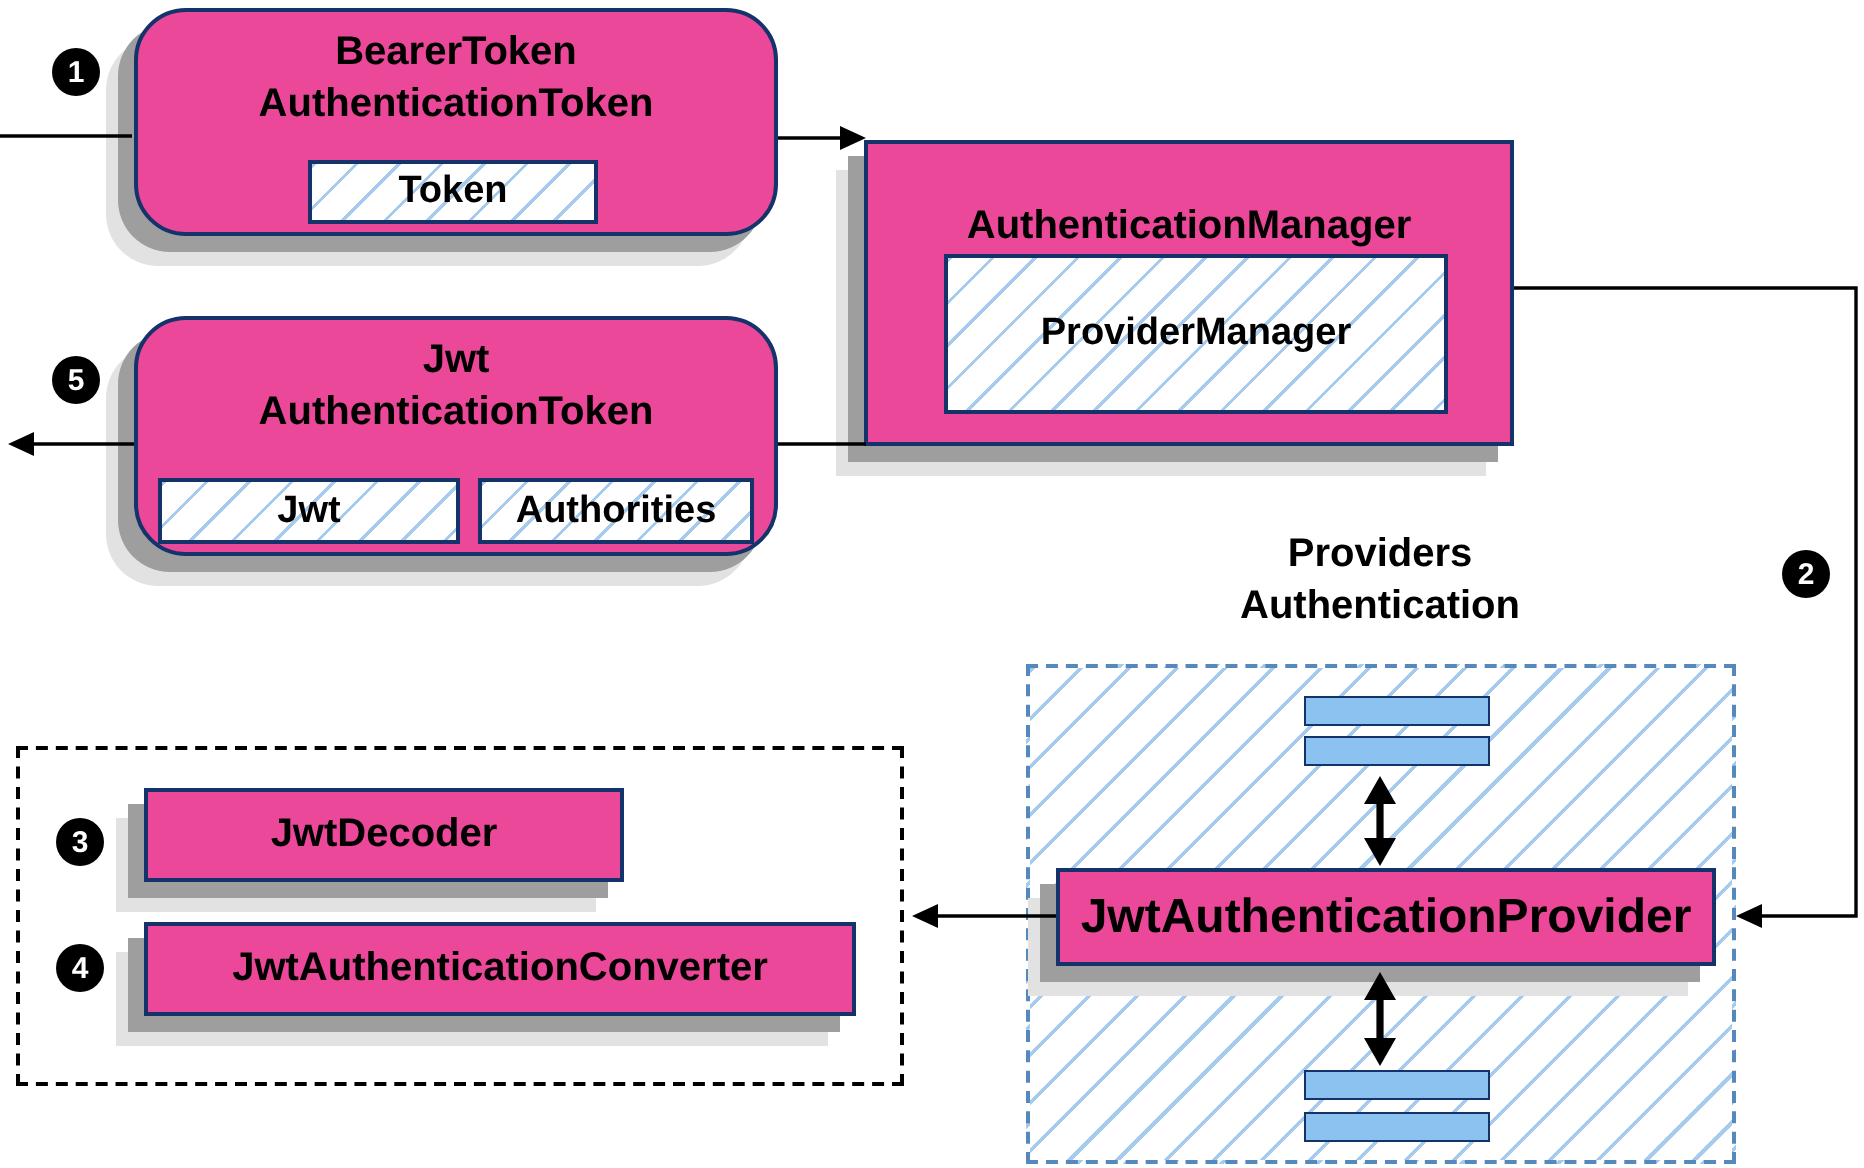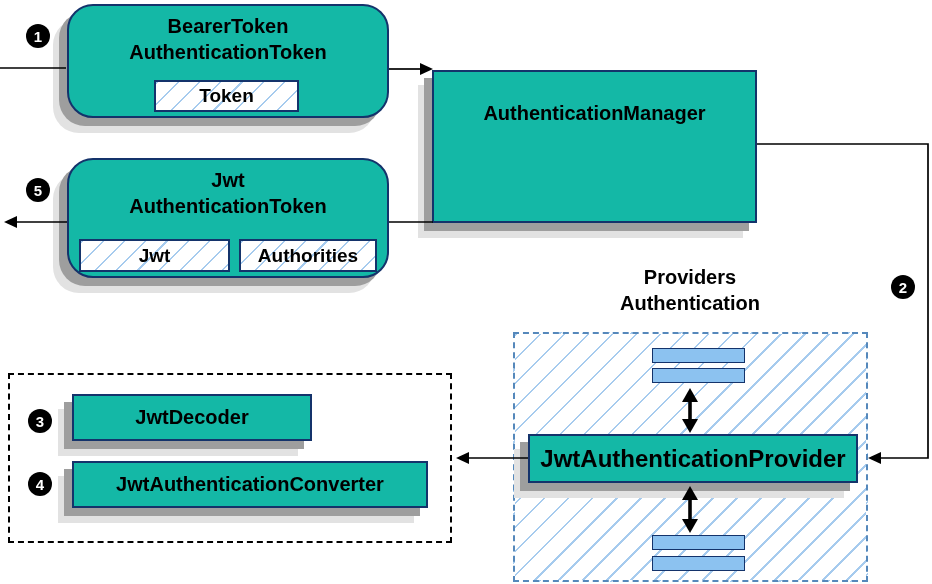--- a/index.html
+++ b/index.html
@@ -1,21 +1,21 @@
 <!DOCTYPE html>
 <html><head>
 <meta charset="utf-8">
 <style>
   html,body{margin:0;padding:0;background:#fff;}
   #stage{
     position:relative;width:932px;height:584px;background:#ffffff;
     font-family:"Liberation Sans",sans-serif;color:#000;overflow:hidden;
   }
   .box{
-    position:absolute;box-sizing:border-box;background:#14b8a6;
+    position:absolute;box-sizing:border-box;background:#ec4899;
     border:2px solid #14336B;
   }
   .shadowed{box-shadow:-8px 8px 0 #9E9E9E,-14px 15px 0 #E2E2E2;}
   .rounded{border-radius:26px;}
   .hatch{
     background-color:#ffffff;
     background-image:repeating-linear-gradient(135deg,#A6CBEE 0,#A6CBEE 1.6px,transparent 1.6px,transparent 15px);
   }
   .hatch-wide{
     background-color:#ffffff;
@@ -52,20 +52,23 @@
   <div class="box rounded shadowed z2" style="left:67px;top:4px;width:322px;height:114px;">
     <div class="title" style="padding-top:7px;">BearerToken</div>
     <div class="title">AuthenticationToken</div>
     <div class="inner-field hatch" style="left:85px;top:74px;width:145px;height:32px;">
       <span>Token</span>
     </div>
   </div>
 
   <div class="box shadowed z2" style="left:432px;top:70px;width:325px;height:153px;">
     <div class="title" style="padding-top:28px;">AuthenticationManager</div>
+    <div class="inner-field hatch" style="left:38px;top:55px;width:252px;height:80px;">
+      <span>ProviderManager</span>
+    </div>
   </div>
 
   <div class="box rounded shadowed z2" style="left:67px;top:158px;width:322px;height:120px;">
     <div class="title" style="padding-top:7px;">Jwt</div>
     <div class="title">AuthenticationToken</div>
     <div class="inner-field hatch" style="left:10px;top:79px;width:151px;height:33px;">
       <span>Jwt</span>
     </div>
     <div class="inner-field hatch" style="left:170px;top:79px;width:138px;height:33px;">
       <span>Authorities</span>

